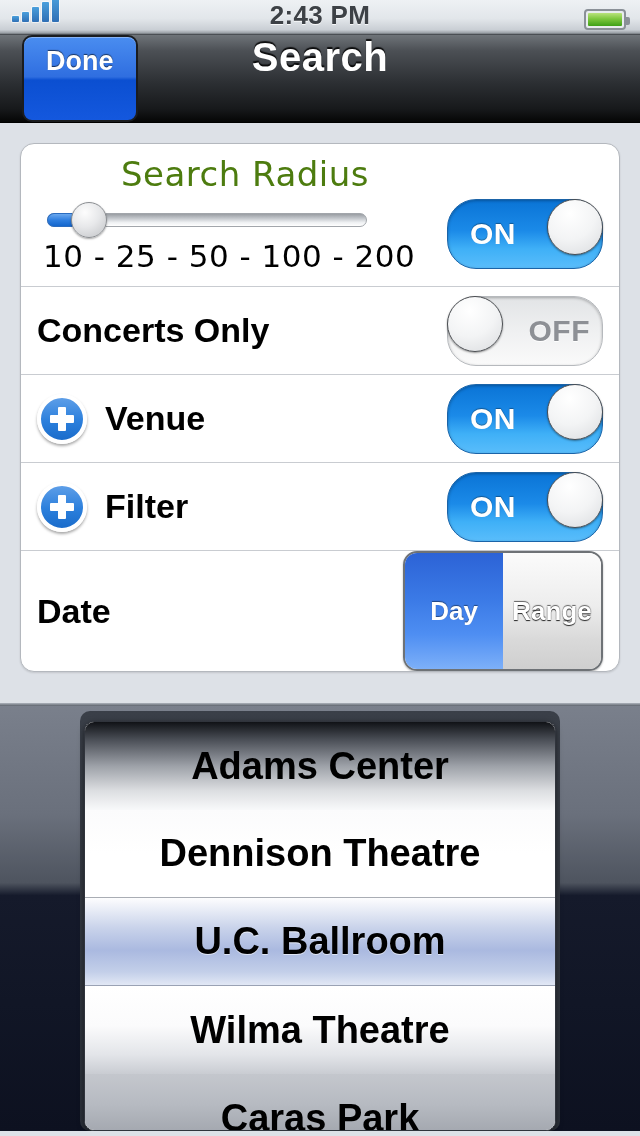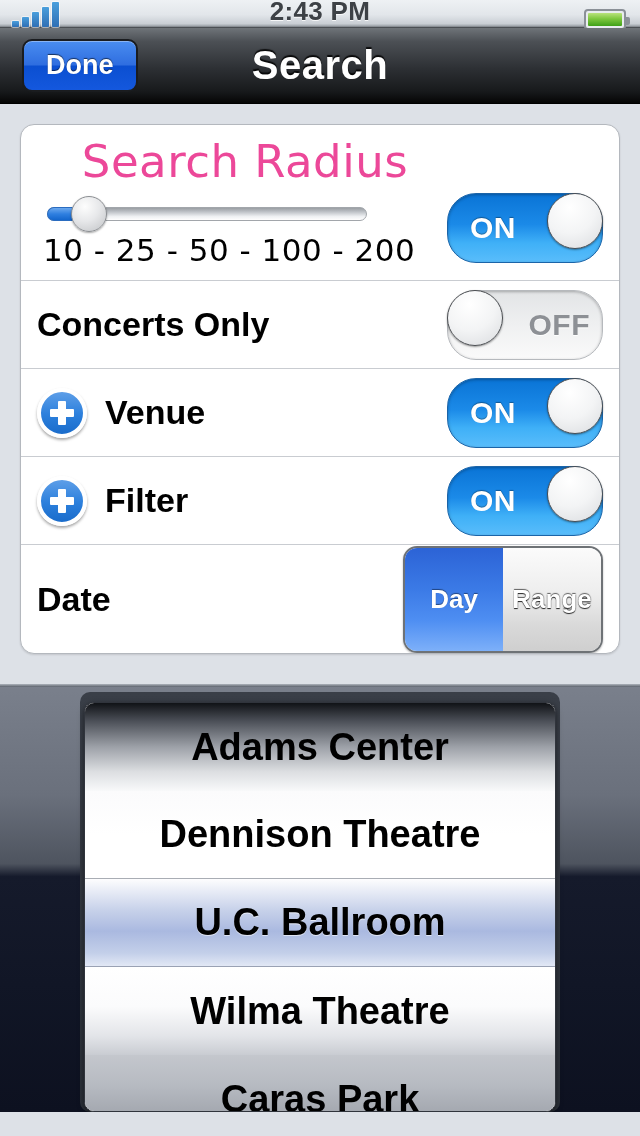--- a/index.html
+++ b/index.html
@@ -16,25 +16,25 @@
     position: relative;
     width: 640px;
     height: 1136px;
     background: #dde1e7;
     overflow: hidden;
   }
 
   
   .status-bar {
     position: relative;
-    height: 28px;
+    height: 35px;
     width: 640px;
     background: linear-gradient(to bottom, #eef1f4 0%, #e2e6ea 55%, #c9ced4 88%, #9aa0a6 97%, #6e7378 100%);
     display: flex;
-    align-items: flex-end;
+    align-items: flex-start;
     border-bottom: 1px solid #4b4f54;
   }
   .signal {
     display: flex;
     align-items: flex-end;
     gap: 3px;
     margin-left: 12px;
     height: 22px;
   }
   .signal i {
@@ -85,25 +85,24 @@
   .battery-fill {
     width: 100%;
     height: 100%;
     border-radius: 1px;
     background: linear-gradient(to bottom, #b9e27c 0%, #7ec73f 45%, #3fa018 100%);
   }
 
   
   .nav-bar {
     position: relative;
-    height: 76px;
+    height: 88px;
     width: 640px;
     background: linear-gradient(to bottom, #6f7479 0%, #4c5055 18%, #2c2f33 55%, #17191b 85%, #050505 100%);
     display: flex;
-    align-items: center;
     border-bottom: 1px solid #000;
   }
   .nav-title {
     position: absolute;
     left: 0; right: 0;
     text-align: center;
     color: #ffffff;
     font-size: 40px;
     font-weight: bold;
     text-shadow: 0 -2px 1px rgba(0,0,0,0.85);
@@ -157,22 +156,22 @@
     flex: 1;
   }
 
   
   .radius-row {
     display: block;
     padding: 10px 16px 12px 16px;
   }
   .radius-title {
     text-align: center;
-    font-size: 45px;
-    color: #ec4899;
+    font-size: 34px;
+    color: #4d7c0f;
     font-family: "DejaVu Sans", sans-serif;
     letter-spacing: 0.5px;
     padding-right: 150px;
   }
   .radius-body {
     display: flex;
     align-items: center;
     gap: 8px;
   }
   .radius-left { flex: 1; padding-right: 12px; }
@@ -300,21 +299,21 @@
   .plus-icon::after {
     top: 50%; left: 9px;
     height: 8px; width: 24px;
     margin-top: -4px;
   }
 
   
   .segmented {
     display: flex;
     width: 200px;
-    height: 107px;
+    height: 120px;
     border-radius: 14px;
     overflow: hidden;
     border: 2px solid #6e7276;
     flex: none;
     box-shadow: 0 1px 2px rgba(0,0,0,0.3);
     cursor: pointer;
   }
   .seg {
     flex: 1;
     display: flex;

